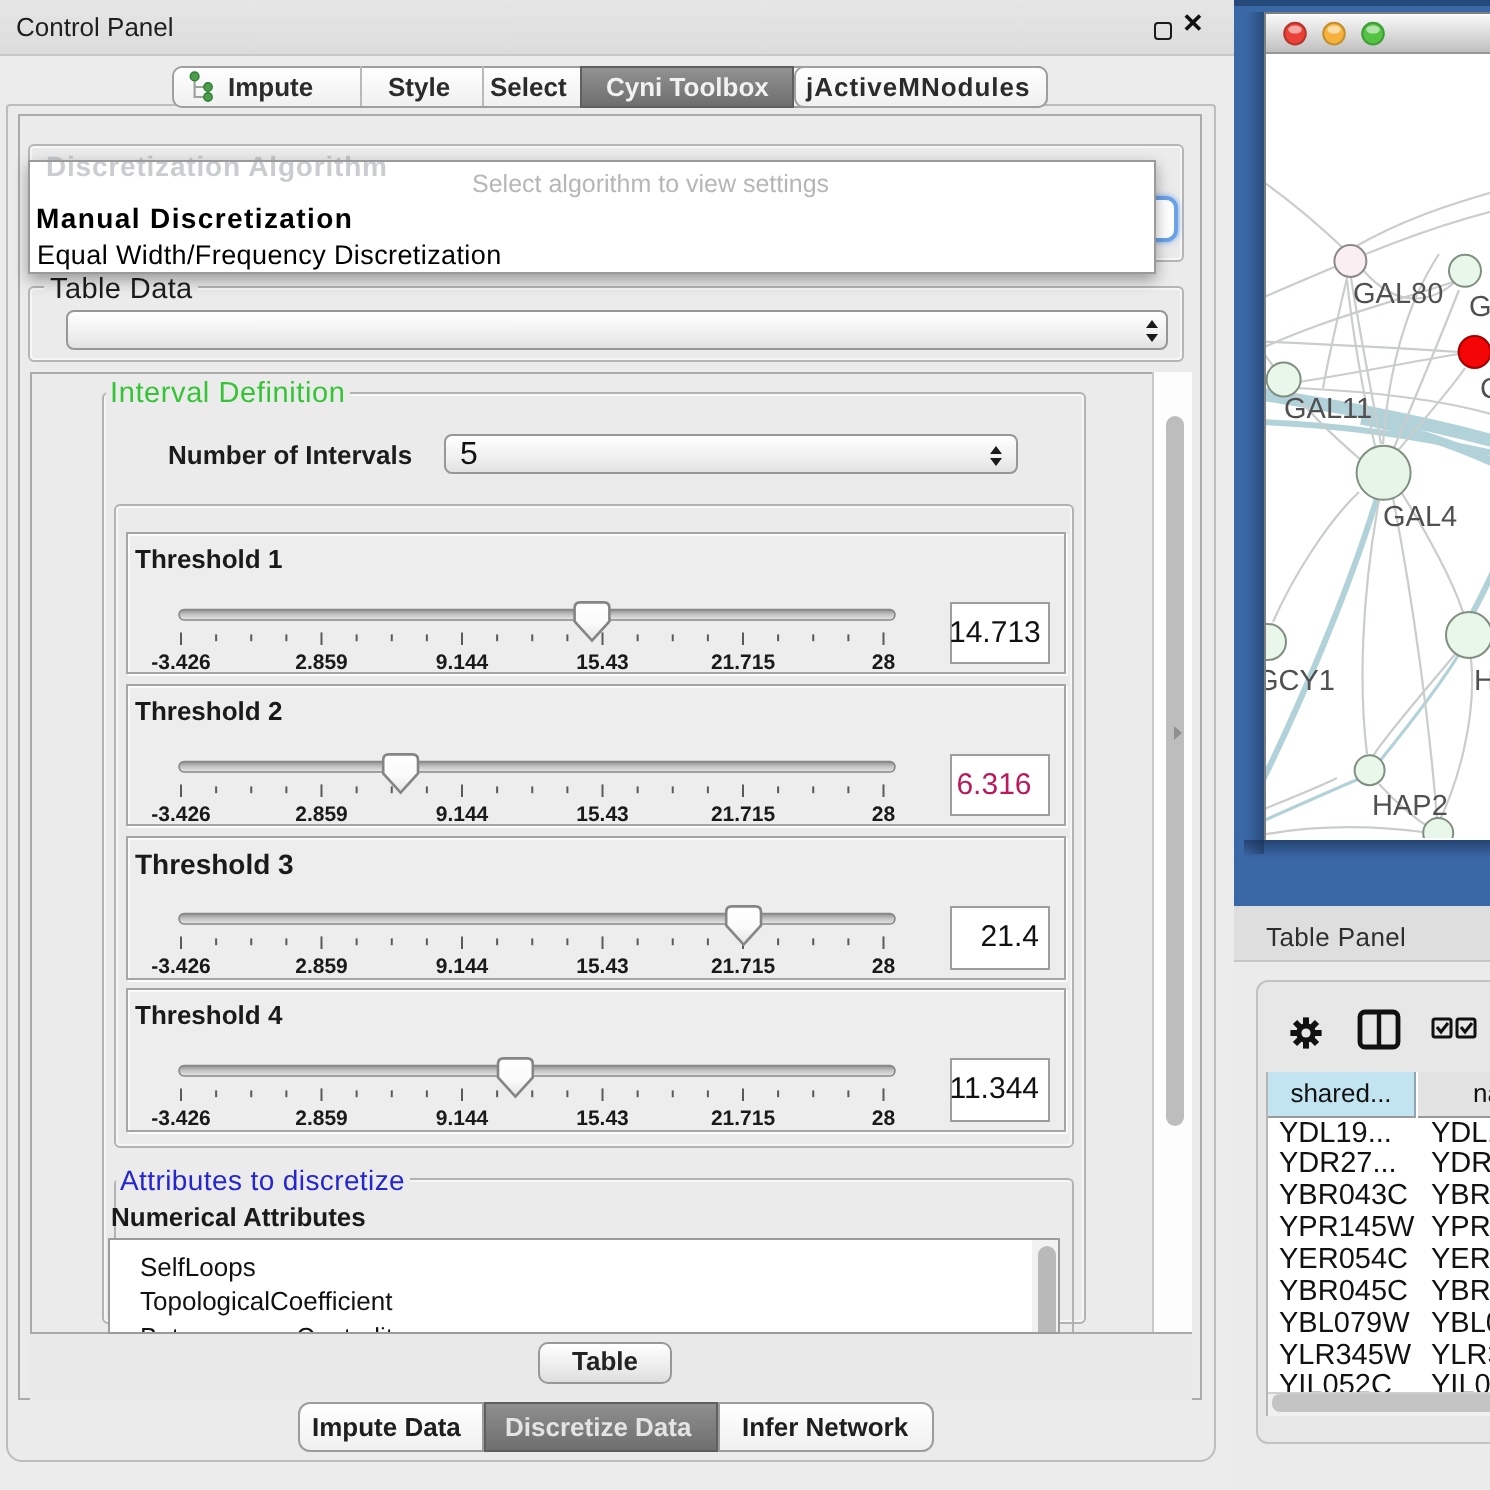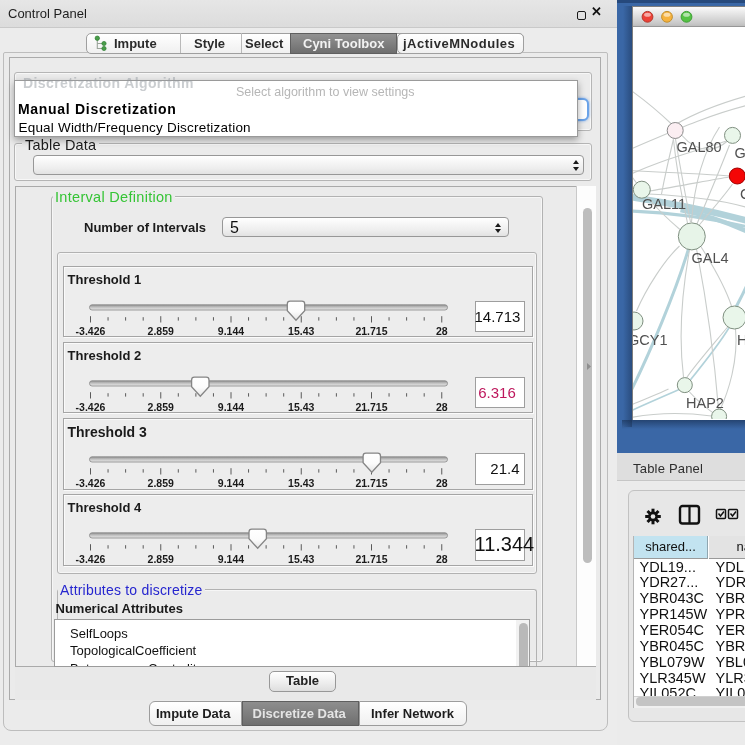--- a/index.html
+++ b/index.html
@@ -240,21 +240,21 @@
       <line x1="378.75" y1="50.2" x2="378.75" y2="56.5" stroke="#5a5a5a" stroke-width="1"></line>
 <text x="27.50" y="68.5" text-anchor="middle" font-size="10.5" font-weight="bold" fill="#1a1a1a" font-family="Liberation Sans,sans-serif">-3.426</text>
       <text x="97.75" y="68.5" text-anchor="middle" font-size="10.5" font-weight="bold" fill="#1a1a1a" font-family="Liberation Sans,sans-serif">2.859</text>
       <text x="168.00" y="68.5" text-anchor="middle" font-size="10.5" font-weight="bold" fill="#1a1a1a" font-family="Liberation Sans,sans-serif">9.144</text>
       <text x="238.25" y="68.5" text-anchor="middle" font-size="10.5" font-weight="bold" fill="#1a1a1a" font-family="Liberation Sans,sans-serif">15.43</text>
       <text x="308.50" y="68.5" text-anchor="middle" font-size="10.5" font-weight="bold" fill="#1a1a1a" font-family="Liberation Sans,sans-serif">21.715</text>
       <text x="378.75" y="68.5" text-anchor="middle" font-size="10.5" font-weight="bold" fill="#1a1a1a" font-family="Liberation Sans,sans-serif">28</text>
 <path d="M 186.00 44.7 L 186.00 38 Q 186.00 35.2 188.80 35.2 L 200.60 35.2 Q 203.40 35.2 203.40 38 L 203.40 44.7 L 194.70 54.3 Z" fill="url(#tg4)" stroke="#858585" stroke-width="1.3"></path>
 </svg>
 <div class="a" style="left:474.5px;top:529.2px;width:50.5px;height:31.5px;background:#fff;border:1px solid #9e9e9e;"></div>
-<div class="txt" style="left:474.5px;top:529.2px;width:45px;height:31.5px;font-size:20px;color:#111;text-align:right;line-height:31.5px;">11.344</div>
+<div class="txt" style="left:474.5px;top:529.2px;width:45px;height:31.5px;font-size:15px;color:#111;text-align:right;line-height:31.5px;">11.344</div>
 
 <div class="a" style="left:57px;top:589px;width:480px;height:77px;border:1px solid #b2b2b2;border-top:1px solid #b2b2b2;border-bottom:none;border-radius:3px 3px 0 0;box-shadow:inset 0 1px 0 rgba(255,255,255,.55);"></div>
 <div class="txt" style="left:58px;top:581.5px;font-size:14px;letter-spacing:0.2px;color:#2626cf;background:#ebebeb;padding:0 2px;">Attributes to discretize</div>
 <div class="txt" style="left:55.5px;top:601px;font-size:13px;font-weight:bold;color:#1a1a1a;">Numerical Attributes</div>
 <div class="a" style="left:54px;top:619px;width:476px;height:47.5px;background:#ffffff;border:1px solid #9b9b9b;overflow:hidden;">
   <div class="txt" style="left:15px;top:5.5px;font-size:13px;color:#111;">SelfLoops</div>
   <div class="txt" style="left:15px;top:23px;font-size:13px;color:#111;">TopologicalCoefficient</div>
   <div class="txt" style="left:15px;top:40.5px;font-size:13px;color:#111;">BetweennessCentrality</div>
   <div class="a" style="left:461px;top:0px;width:15px;height:47.5px;background:#f2f2f2;"></div>
   <div class="a" style="left:464px;top:2.5px;width:9px;height:45px;background:#b9b9b9;border-radius:4.5px 4.5px 0 0;"></div>

